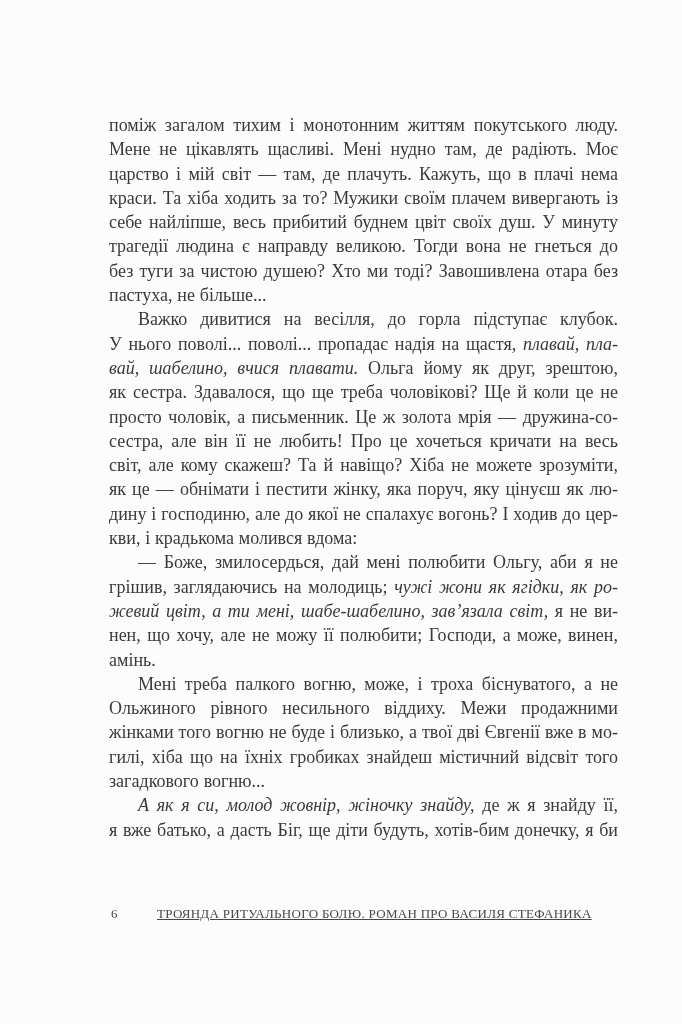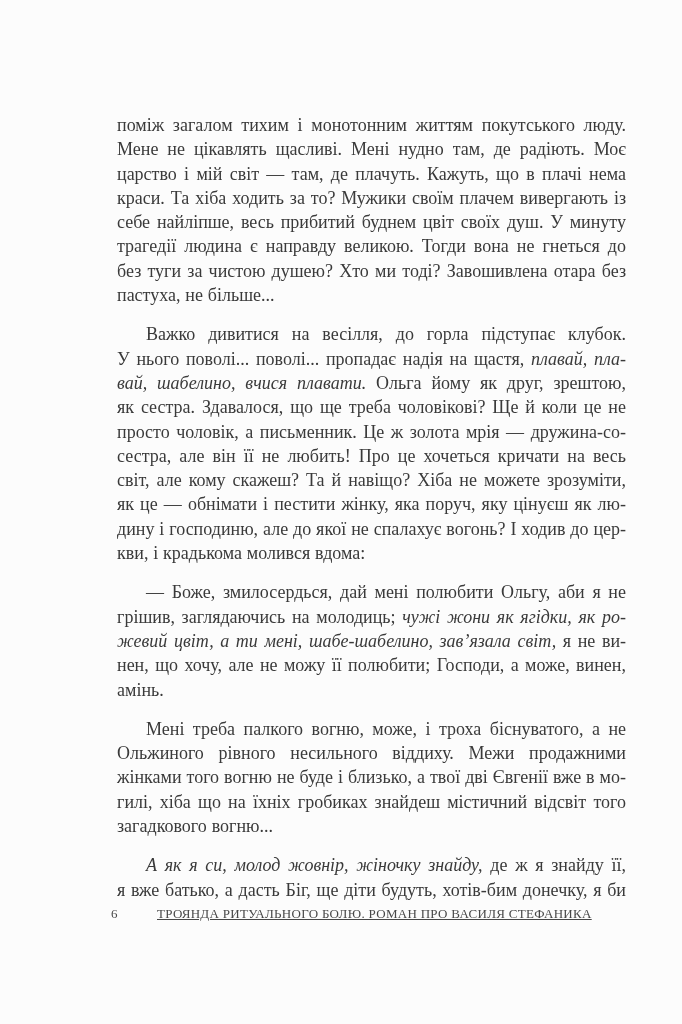--- a/index.html
+++ b/index.html
@@ -15,21 +15,21 @@
   .book-page {
     position: relative;
     width: 682px;
     height: 1024px;
     background: #fcfcfc;
     font-family: "Liberation Serif", "DejaVu Serif", serif;
     color: #3a3a3a;
   }
   .textblock {
     position: absolute;
-    left: 117px;
+    left: 109px;
     top: 113px;
     width: 509px;
   }
   .para {
     margin: 0;
     padding: 0;
   }
   .line {
     font-size: 18px;
     line-height: 24.3px;
@@ -37,21 +37,20 @@
     text-align: justify;
     text-align-last: justify;
     word-spacing: 0.02em;
     white-space: normal;
   }
   .line.pf {
     text-align-last: left;
   }
   .line.indent {
     text-indent: 29px;
-    margin-top: 15px;
   }
   .line em {
     font-style: italic;
   }
   .footer {
     position: absolute;
     left: 101px;
     top: 906px;
     width: 509px;
     display: flex;

